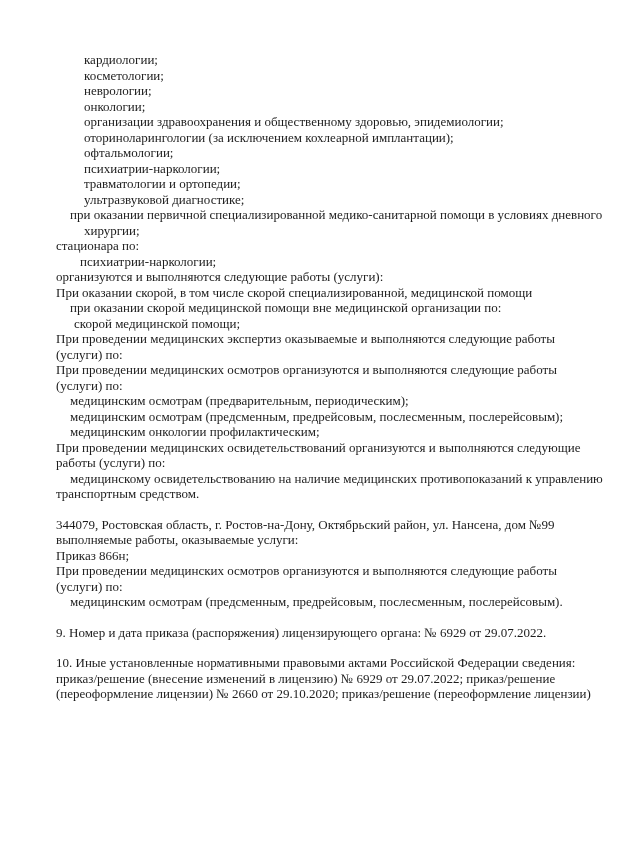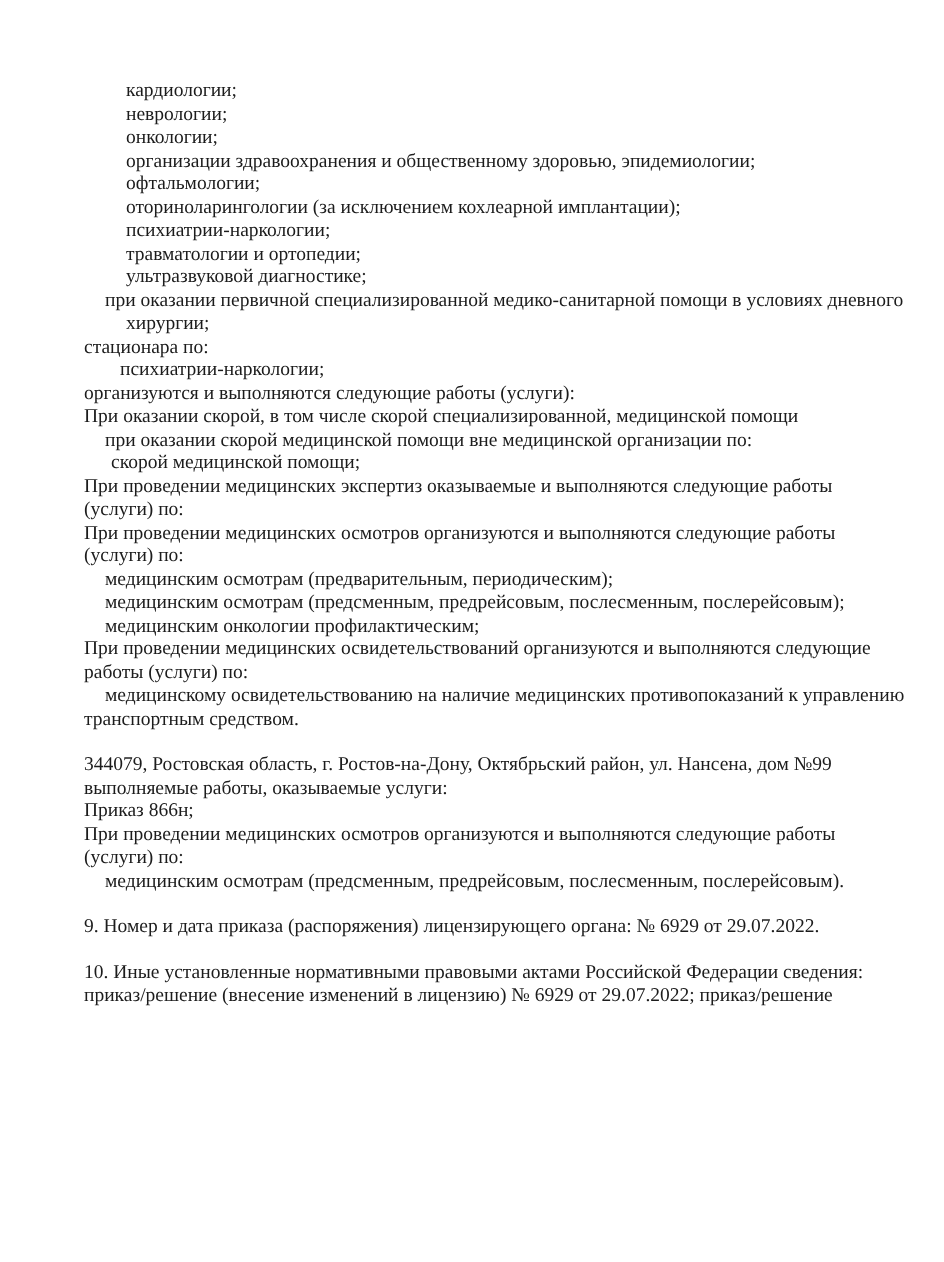--- a/index.html
+++ b/index.html
@@ -33,25 +33,26 @@
   .i2 { padding-left: 18px; }
   .i3 { padding-left: 24px; }
   .i4 { padding-left: 28px; }
   .gap { margin-top: 15px; }
 </style>
 </head>
 <body>
 
 <div class="page" id="doc">
     <p class="ln i4">кардиологии;</p>
+    <p class="ln i4">косметологии;</p>
     <p class="ln i4">неврологии;</p>
     <p class="ln i4">онкологии;</p>
     <p class="ln i4">организации здравоохранения и общественному здоровью, эпидемиологии;</p>
+    <p class="ln i4">оториноларингологии (за исключением кохлеарной имплантации);</p>
     <p class="ln i4">офтальмологии;</p>
-    <p class="ln i4">оториноларингологии (за исключением кохлеарной имплантации);</p>
     <p class="ln i4">психиатрии-наркологии;</p>
     <p class="ln i4">травматологии и ортопедии;</p>
     <p class="ln i4">ультразвуковой диагностике;</p>
     <p class="ln i1">при оказании первичной специализированной медико-санитарной помощи в условиях дневного</p>
     <p class="ln i4">хирургии;</p>
     <p class="ln i0">стационара по:</p>
     <p class="ln i3">психиатрии-наркологии;</p>
     <p class="ln i0">организуются и выполняются следующие работы (услуги):</p>
     <p class="ln i0">При оказании скорой, в том числе скорой специализированной, медицинской помощи</p>
     <p class="ln i1">при оказании скорой медицинской помощи вне медицинской организации по:</p>
@@ -69,13 +70,14 @@
     <p class="ln i0">транспортным средством.</p>
     <p class="ln i0 gap">344079, Ростовская область, г. Ростов-на-Дону, Октябрьский район, ул. Нансена, дом №99</p>
     <p class="ln i0">выполняемые работы, оказываемые услуги:</p>
     <p class="ln i0">Приказ 866н;</p>
     <p class="ln i0">При проведении медицинских осмотров организуются и выполняются следующие работы</p>
     <p class="ln i0">(услуги) по:</p>
     <p class="ln i1">медицинским осмотрам (предсменным, предрейсовым, послесменным, послерейсовым).</p>
     <p class="ln i0 gap">9. Номер и дата приказа (распоряжения) лицензирующего органа: № 6929 от 29.07.2022.</p>
     <p class="ln i0 gap">10. Иные установленные нормативными правовыми актами Российской Федерации сведения:</p>
     <p class="ln i0">приказ/решение (внесение изменений в лицензию) № 6929 от 29.07.2022; приказ/решение</p>
+    <p class="ln i0">(переоформление лицензии) № 2660 от 29.10.2020; приказ/решение (переоформление лицензии)</p>
   </div>
 
 </body></html>

